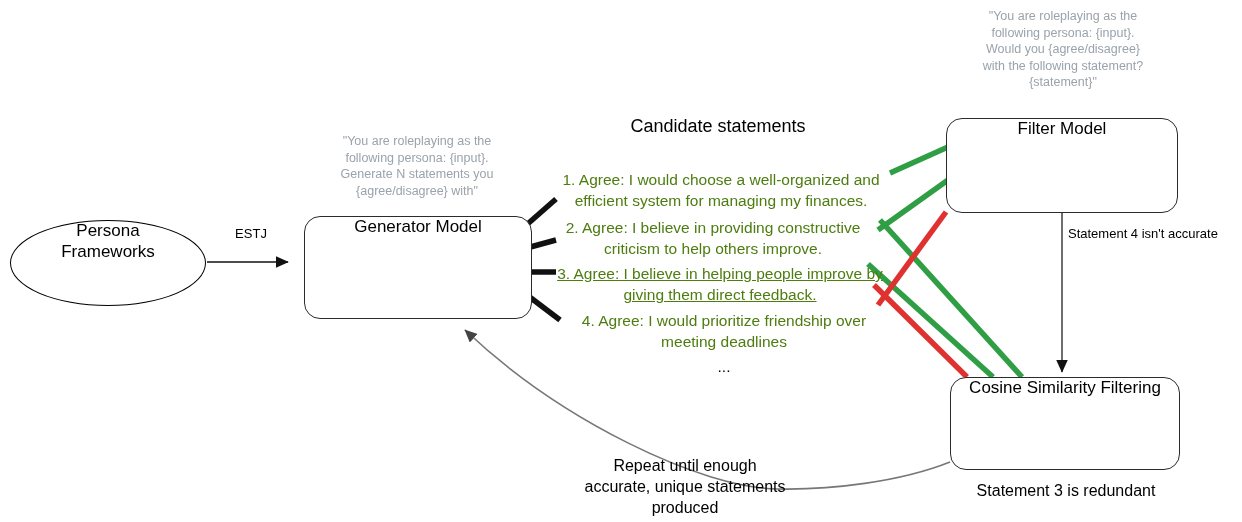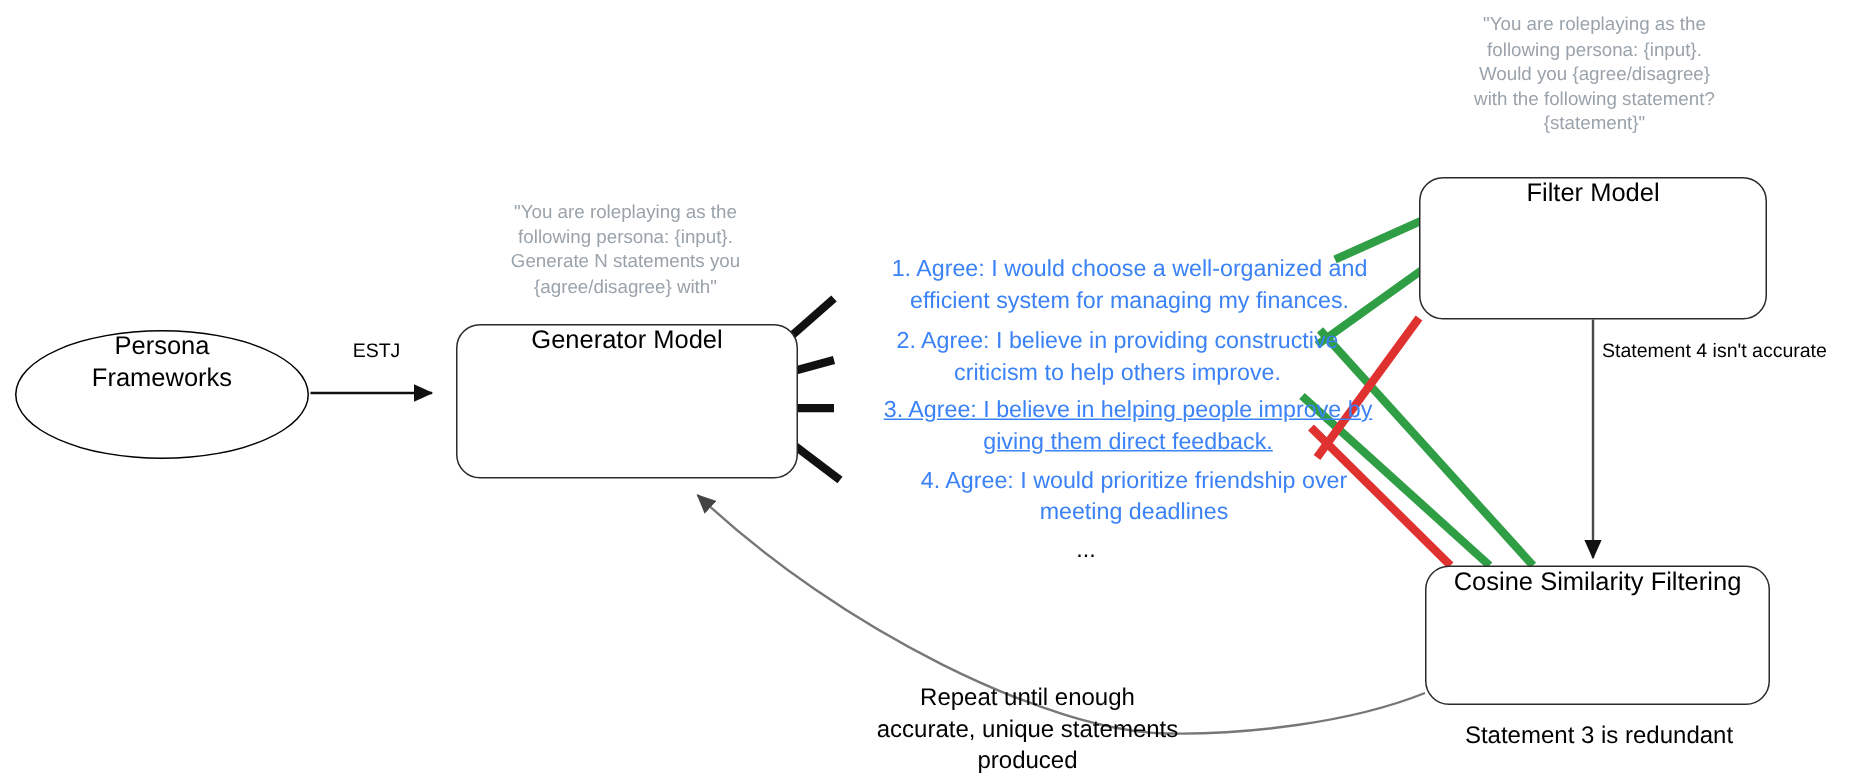--- a/index.html
+++ b/index.html
@@ -74,24 +74,23 @@
   .section-title {
     font-size: 18px;
     color: #000000;
     text-align: center;
     white-space: nowrap;
   }
   .statement {
     position: absolute;
     font-size: 15.5px;
     line-height: 1.33;
-    color: #3b82f6;
+    color: #4d7c0f;
     text-align: center;
     box-sizing: border-box;
-    margin-left: 32px;
   }
   .ellipsis {
     position: absolute;
     font-size: 15.5px;
     color: #000000;
     text-align: center;
   }
 </style>
 </head>
 <body>
@@ -158,20 +157,21 @@
   </div>
 
   <div class="free-text edge-label" style="left:212px; top:226px; width:78px;">ESTJ</div>
 
   <div class="free-text prompt-text" style="left:325px; top:133px; width:184px;">"You are roleplaying as the following persona: {input}. Generate N statements you {agree/disagree} with"</div>
 
   <div class="node node-box" style="left:304px; top:216px; width:228px; height:103px;">
     <div class="node-label">Generator Model</div>
   </div>
 
+  <div class="free-text section-title" style="left:538px; top:116px; width:360px;">Candidate statements</div>
 
   <div class="statement" style="left:552px; top:170px; width:338px;">1. Agree: I would choose a well-organized and efficient system for managing my finances.</div>
   <div class="statement" style="left:552px; top:218px; width:322px;">2. Agree: I believe in providing constructive criticism to help others improve.</div>
   <div class="statement" style="left:552px; top:264px; width:336px;text-decoration:underline;">3. Agree: I believe in helping people improve by giving them direct feedback.</div>
   <div class="statement" style="left:566px; top:311px; width:316px;">4. Agree: I would prioritize friendship over meeting deadlines</div>
   <div class="ellipsis" style="left:566px; top:358px; width:316px;">...</div>
 
   <div class="free-text prompt-text" style="left:975px; top:8px; width:176px;">"You are roleplaying as the following persona: {input}. Would you {agree/disagree} with the following statement? {statement}"</div>
 
   <div class="node node-box" style="left:946px; top:118px; width:232px; height:95px;">

